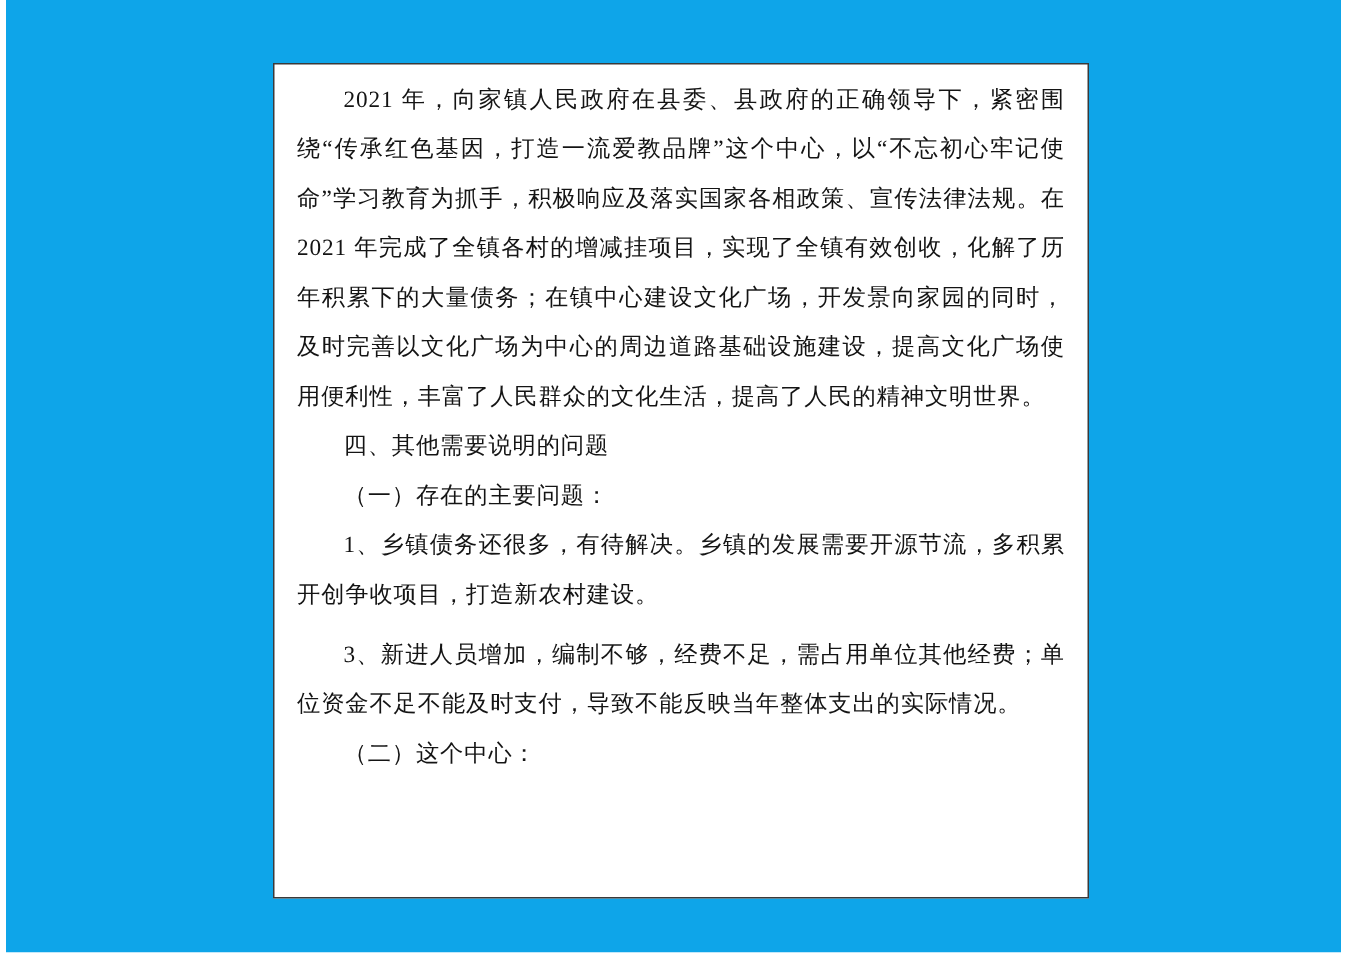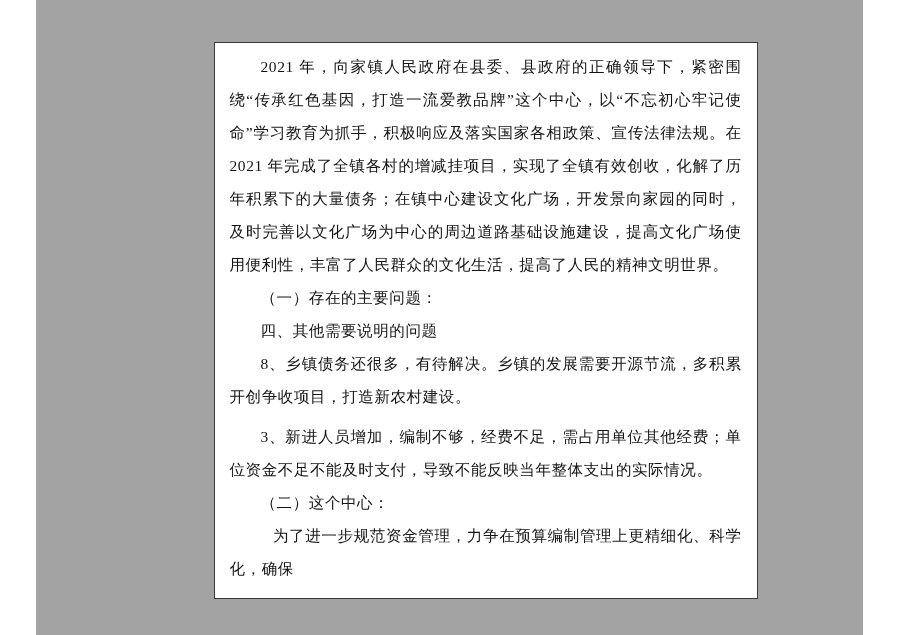--- a/index.html
+++ b/index.html
@@ -4,23 +4,23 @@
 <style>
   * { margin: 0; padding: 0; box-sizing: border-box; }
 
   html, body {
     background: #ffffff;
     font-family: "Liberation Serif", "DejaVu Serif", serif;
   }
 
   .screen {
     position: relative;
-    width: 827px;
+    width: 890px;
     height: 635px;
-    background: #a3a3a3;
+    background: #0ea5e9;
     margin: 0 auto;
     overflow: hidden;
     padding-left: 36px;
   }
 
   .content-frame {
     position: absolute;
     left: 178px;
     top: 42px;
     width: 544px;
@@ -48,20 +48,19 @@
   .para.gap-above {
     margin-top: 7px;
   }
 </style>
 </head>
 <body>
 
 <div class="screen">
   <div class="content-frame">
     <p class="para">2021 年，向家镇人民政府在县委、县政府的正确领导下，紧密围绕“传承红色基因，打造一流爱教品牌”这个中心，以“不忘初心牢记使命”学习教育为抓手，积极响应及落实国家各相政策、宣传法律法规。在 2021 年完成了全镇各村的增减挂项目，实现了全镇有效创收，化解了历年积累下的大量债务；在镇中心建设文化广场，开发景向家园的同时，及时完善以文化广场为中心的周边道路基础设施建设，提高文化广场使用便利性，丰富了人民群众的文化生活，提高了人民的精神文明世界。</p>
+    <p class="para">四、其他需要说明的问题</p>
     <p class="para">（一）存在的主要问题：</p>
-    <p class="para">四、其他需要说明的问题</p>
-    <p class="para">8、乡镇债务还很多，有待解决。乡镇的发展需要开源节流，多积累开创争收项目，打造新农村建设。</p>
+    <p class="para">1、乡镇债务还很多，有待解决。乡镇的发展需要开源节流，多积累开创争收项目，打造新农村建设。</p>
     <p class="para gap-above">3、新进人员增加，编制不够，经费不足，需占用单位其他经费；单位资金不足不能及时支付，导致不能反映当年整体支出的实际情况。</p>
     <p class="para">（二）这个中心：</p>
-    <p class="para indent-3">为了进一步规范资金管理，力争在预算编制管理上更精细化、科学化，确保</p>
   </div>
 </div>
 
 </body></html>

